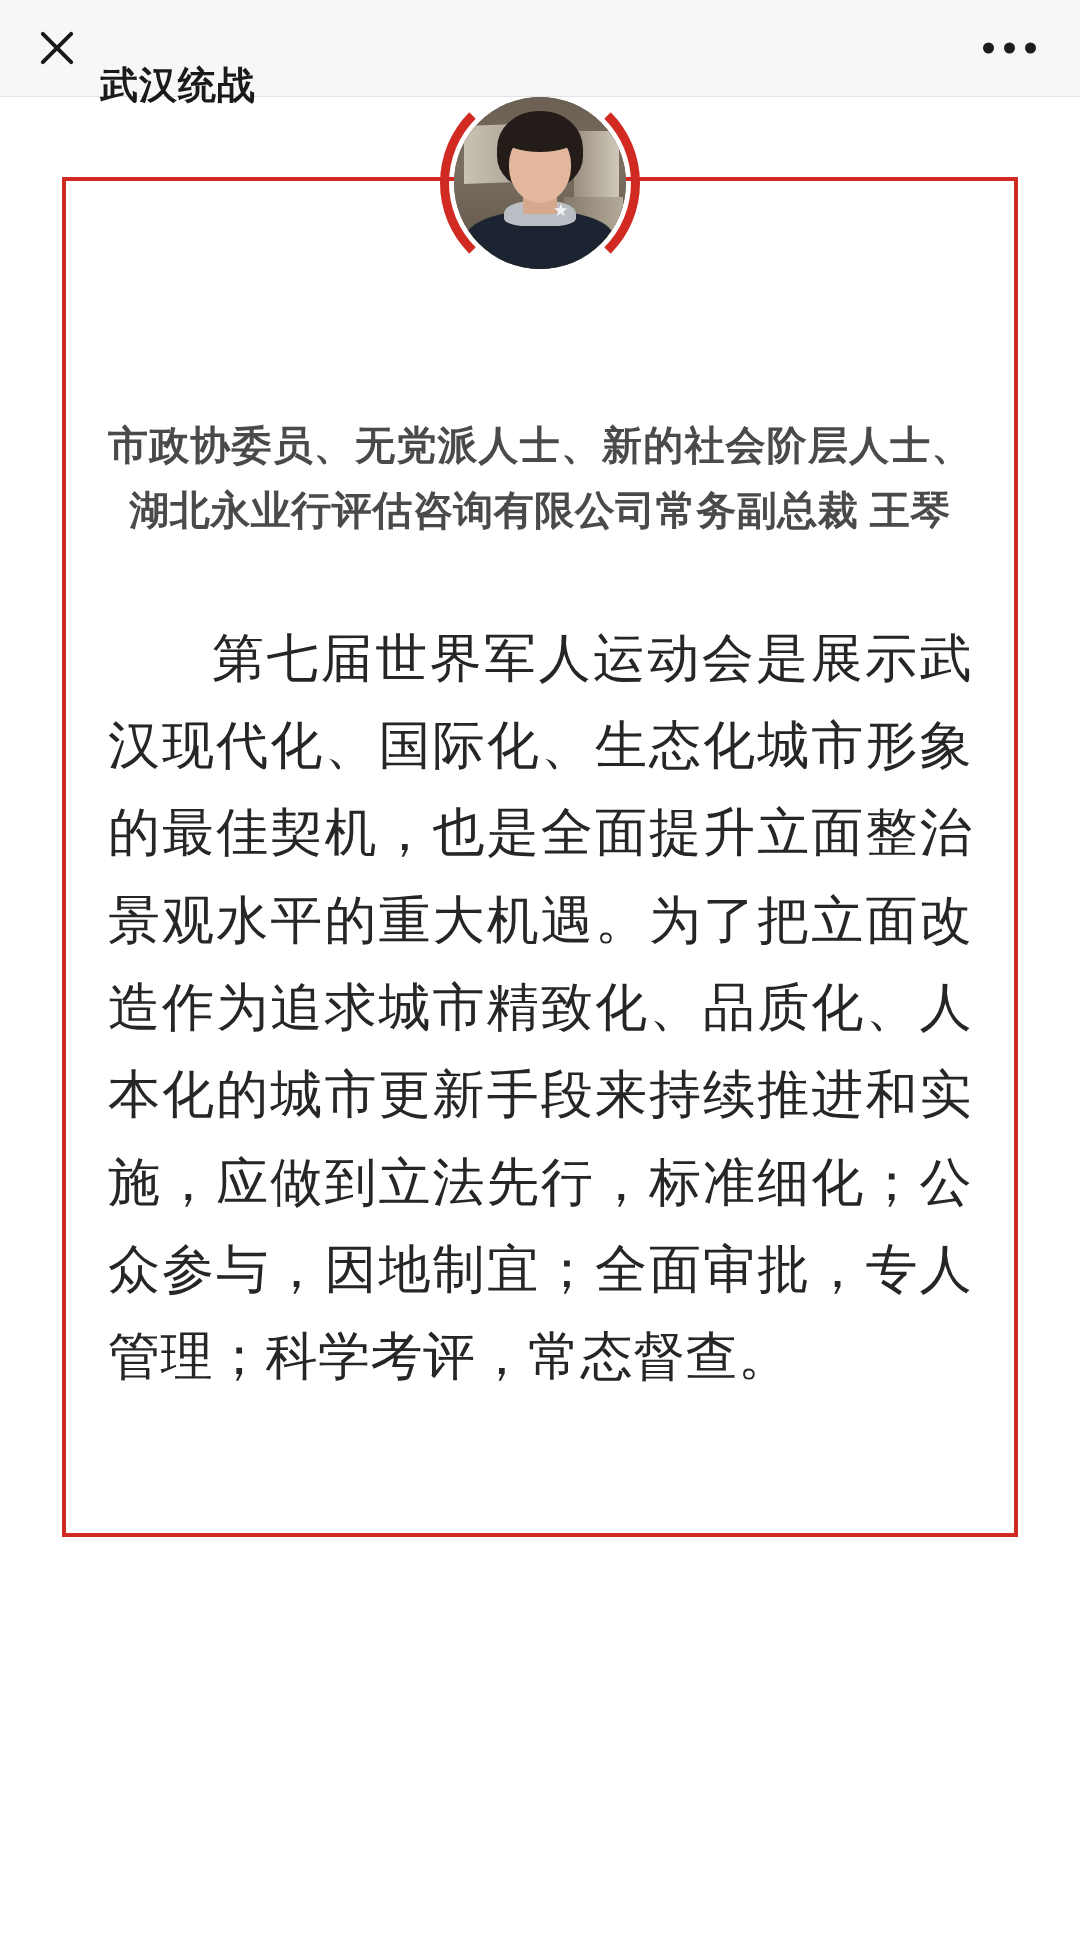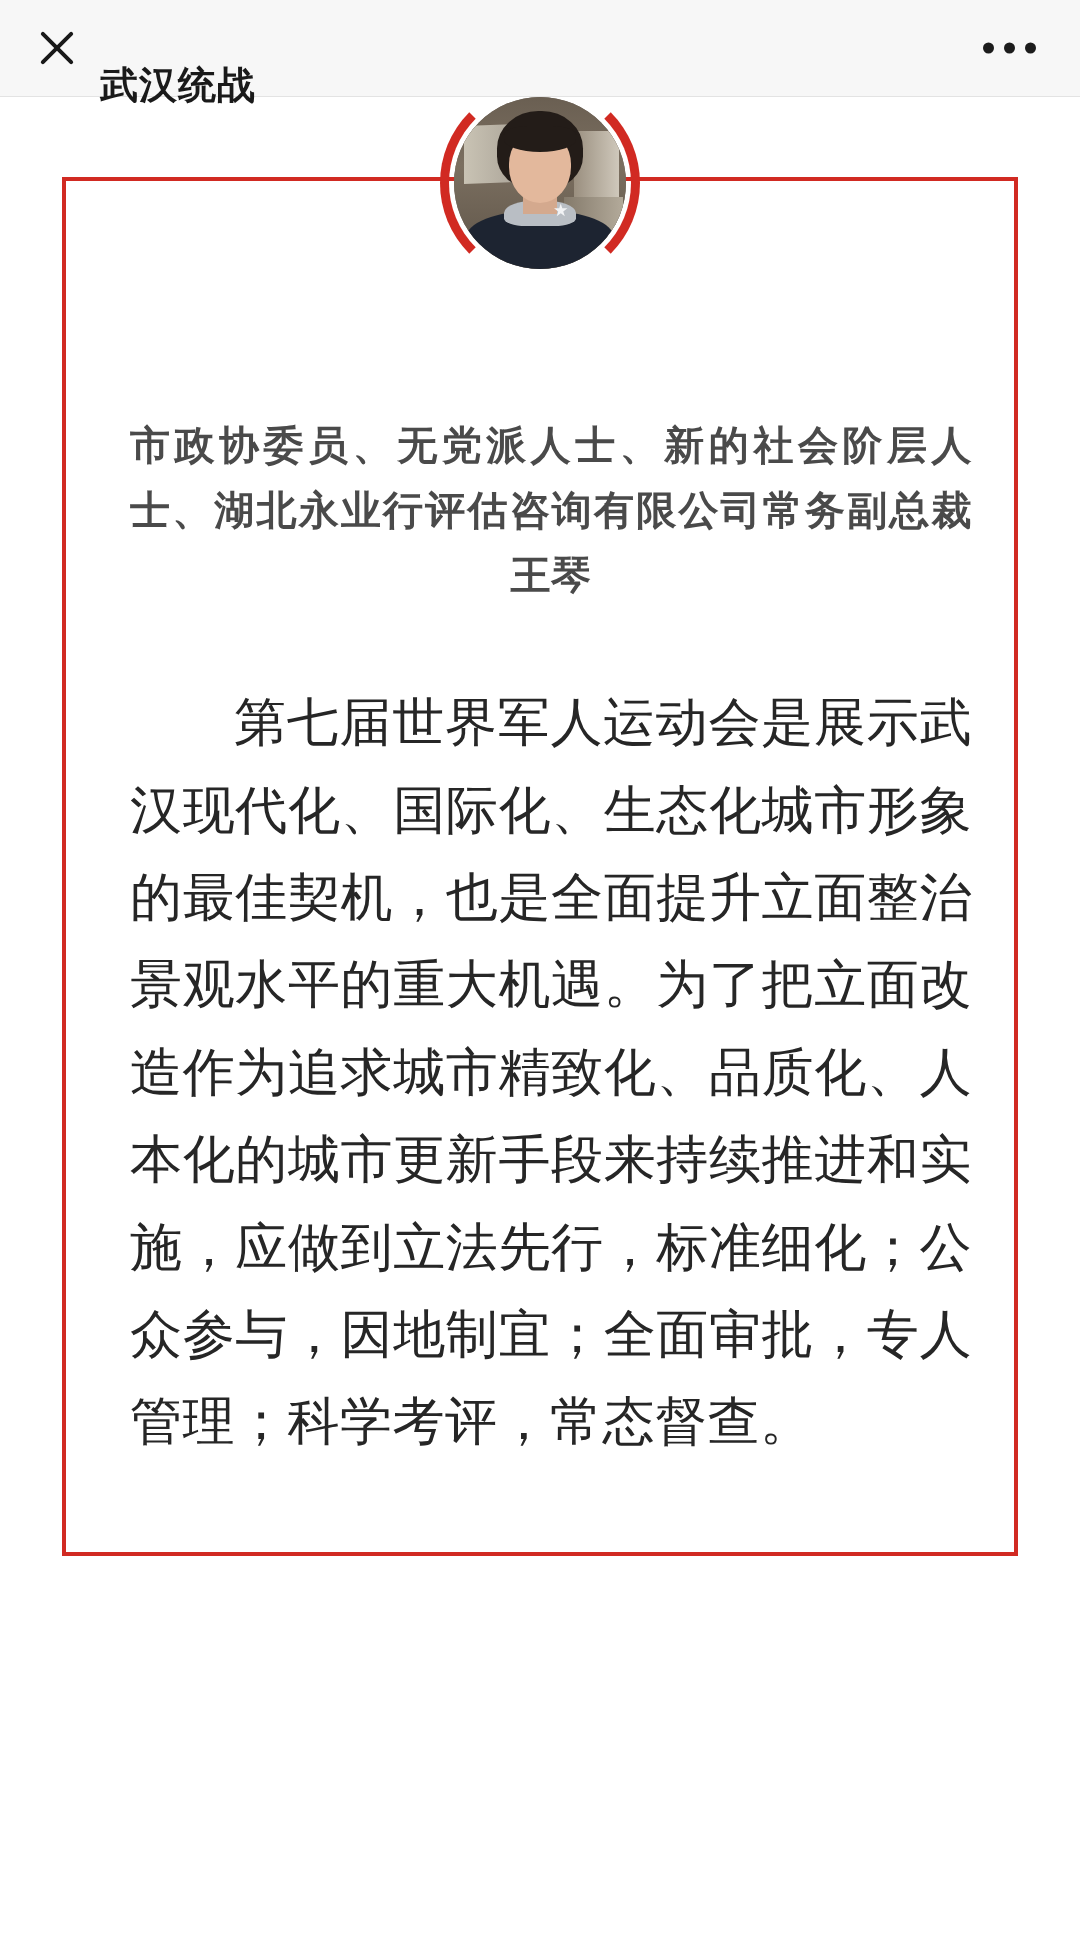--- a/index.html
+++ b/index.html
@@ -82,21 +82,21 @@
     position: relative;
     padding-top: 80px;
   }
 
   .card {
     position: relative;
     margin: 0 62px;
     border: 4px solid #d12a22;
     background: #ffffff;
     box-sizing: border-box;
-    padding: 0 42px 86px 64px;
+    padding: 0 42px 86px 42px;
     min-height: 1360px;
   }
 
   .avatar-wrap {
     position: absolute;
     left: 50%;
     top: -98px;
     transform: translateX(-50%);
     width: 200px;
     height: 200px;

